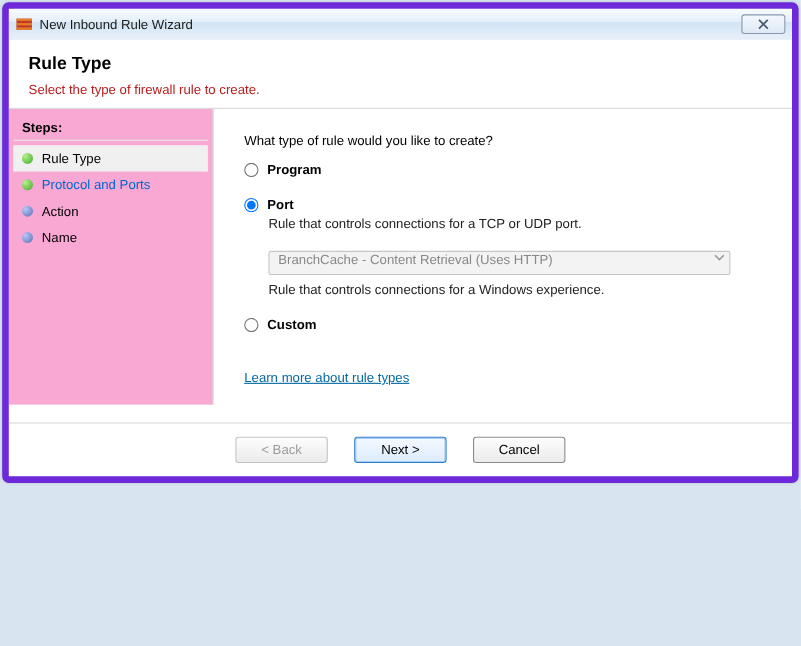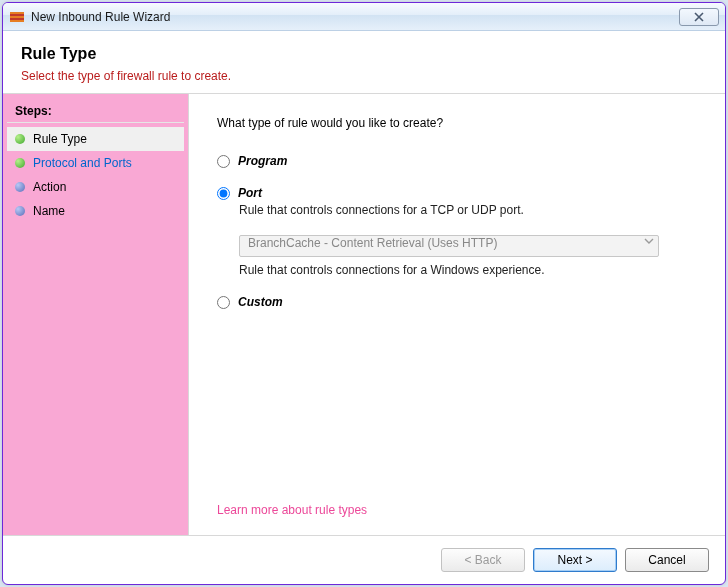--- a/index.html
+++ b/index.html
@@ -6,24 +6,24 @@
     body {
       font-family: 'Segoe UI', Tahoma, sans-serif;
       font-size: 12px;
       background: #d8e4f0;
       width: 728px;
       height: 587px;
       overflow: hidden;
     }
     .window {
       width: 724px;
-      height: 583px;
+      height: 437px;
       margin: 2px;
       background: #fff;
-      border: 1px solid #6d28d9;
+      border: 6px solid #6d28d9;
       border-radius: 6px;
       display: flex;
       flex-direction: column;
       box-shadow: 0 0 3px rgba(0,0,0,0.15);
     }
     .title-bar {
       height: 28px;
       background: linear-gradient(#f7fbff, #e3eef9 45%, #d2e3f3 46%, #e6f0fa);
       border-bottom: 1px solid #bcd0e5;
       display: flex;
@@ -87,29 +87,29 @@
     }
     .bullet.green { background: radial-gradient(circle at 30% 30%, #b6f08a, #3fa82e); }
     .bullet.blue  { background: radial-gradient(circle at 30% 30%, #b8c8f6, #5a6db8); }
 
     .content {
       flex: 1;
       padding: 22px 28px 10px 28px;
       position: relative;
       overflow: auto;
     }
-    .prompt { margin-bottom: 24px; }
+    .prompt { margin-bottom: 12px; }
     .option-row { margin-bottom: 18px; }
     .option-head {
       display: flex;
       align-items: center;
       margin-bottom: 3px;
     }
     .option-head input[type=radio] { margin-right: 8px; }
-    .option-head label { font-weight: bold; font-style: italic; }
+    .option-head label { font-weight: bold; }
     .option-desc {
       margin-left: 22px;
       color: #222;
       font-size: 12px;
     }
     .predef-select {
       margin: 6px 0 6px 22px;
       width: 420px;
     }
     .combo {
@@ -118,33 +118,35 @@
       height: 22px;
       display: flex;
       align-items: flex-start;
       justify-content: space-between;
       padding: 0 4px 0 8px;
       color: #888;
       border-radius: 2px;
     }
     .combo .chev { width: 10px; height: 10px; }
     .learn-link {
-      color: #ec4899;
+      color: #0369a1;
+      text-decoration: underline;
       position: absolute;
       bottom: 18px;
       left: 28px;
       cursor: pointer;
     }
 
     .footer {
       border-top: 1px solid #d8d8d8;
       padding: 12px 16px;
       display: flex;
-      justify-content: flex-end;
-      gap: 8px;
+      justify-content: center;
+      gap: 24px;
+      margin-top: 16px;
     }
     .btn {
       min-width: 84px;
       height: 24px;
       border: 1px solid #8a8a8a;
       border-radius: 3px;
       background: linear-gradient(#fdfdfd, #ebebeb);
       font-size: 12px;
       cursor: pointer;
       padding: 0 12px;

